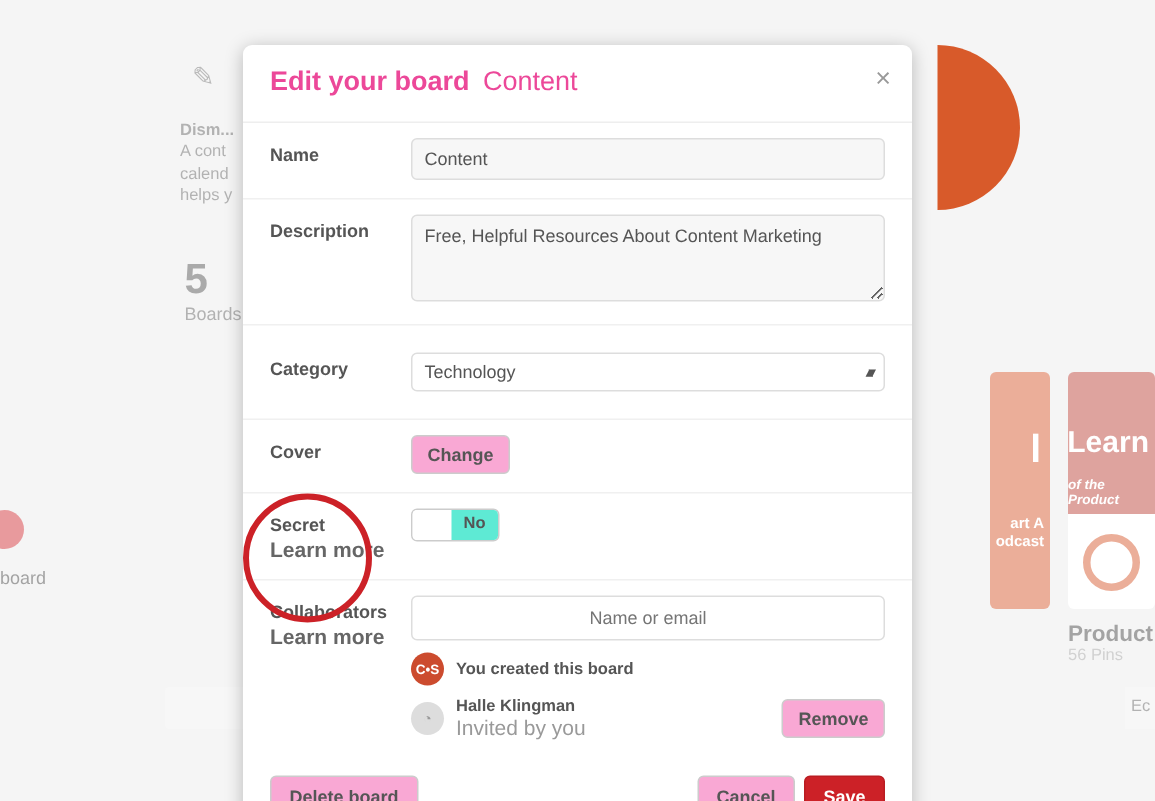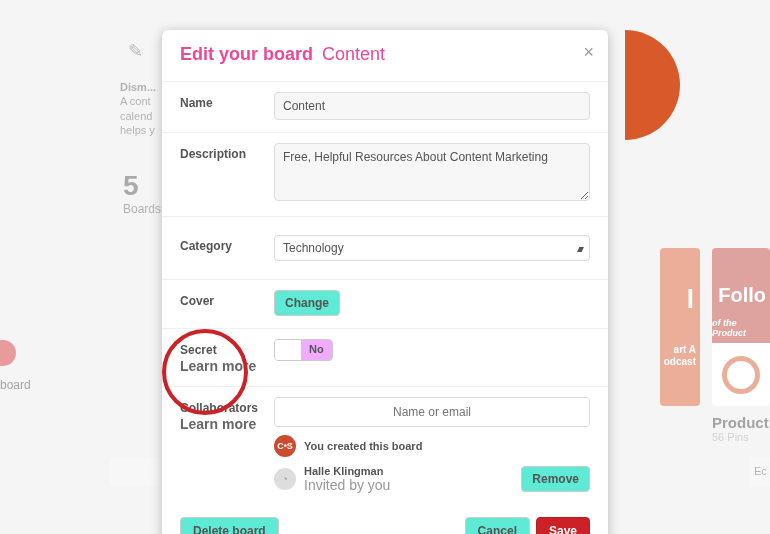--- a/index.html
+++ b/index.html
@@ -131,30 +131,30 @@
   }
   .textarea { height: 58px; resize: both; }
   .select {
     background:#fff; position:relative; display:flex; justify-content:space-between; align-items:center;
     padding:5px 8px;
   }
   .select .caret { font-size:10px; color:#555; letter-spacing:-3px;}
 
   .btn {
     display:inline-block; padding:6px 12px; border:1px solid #ccc; border-radius:4px;
-    background:#5eead4; font-size:12px; font-weight:bold; color:#555; cursor:pointer;
+    background:#f9a8d4; font-size:12px; font-weight:bold; color:#555; cursor:pointer;
   }
   .btn.small{padding:5px 10px;font-size:12px;}
   .btn.red { background:#cc2127; border-color:#b91d22; color:#fff; }
 
   .toggle {
     display:inline-flex; border:1px solid #ccc; border-radius:4px; overflow:hidden; height:22px;
   }
   .toggle .half { width:26px; background:#fff;}
-  .toggle .val { background:#f0abfc; padding:3px 8px; font-size:11px; font-weight:bold; color:#555;}
+  .toggle .val { background:#5eead4; padding:3px 8px; font-size:11px; font-weight:bold; color:#555;}
 
   .collab-input {
     width:100%; border:1px solid #ddd; border-radius:4px; padding:7px 9px; font-size:12px; color:#999;text-align:center;
   }
 
   .collab-item {
     display:flex; align-items:center; gap:8px; margin-top:8px;
   }
   .collab-item .avatar {
     width:22px;height:22px;border-radius:50%;background:#cc4b2e;color:#fff;font-size:9px;font-weight:bold;
@@ -223,21 +223,21 @@
   <div class="right-boards">
     <div class="right-board" style="width:40px;">
       <div class="tile">
         <span style="position:absolute;top:36px;right:6px;font-size:26px;">l</span>
         <span style="font-size:10px;position:absolute;top:96px;right:4px;">art A</span>
         <span style="font-size:10px;position:absolute;top:108px;right:4px;">odcast</span>
       </div>
     </div>
     <div class="right-board" style="width:58px;">
       <div class="tile red">
-        <span style="position:absolute;top:36px;right:4px;font-size:20px;">Follo</span>
+        <span style="position:absolute;top:36px;right:4px;font-size:20px;">Learn</span>
         <span style="font-size:9px;font-style:italic;position:absolute;top:70px;">of the Product</span>
         <span class="circle"></span>
       </div>
       <div class="board-meta">
         <div class="name">Product</div>
         <div class="pins">56 Pins</div>
       </div>
     </div>
   </div>
 

